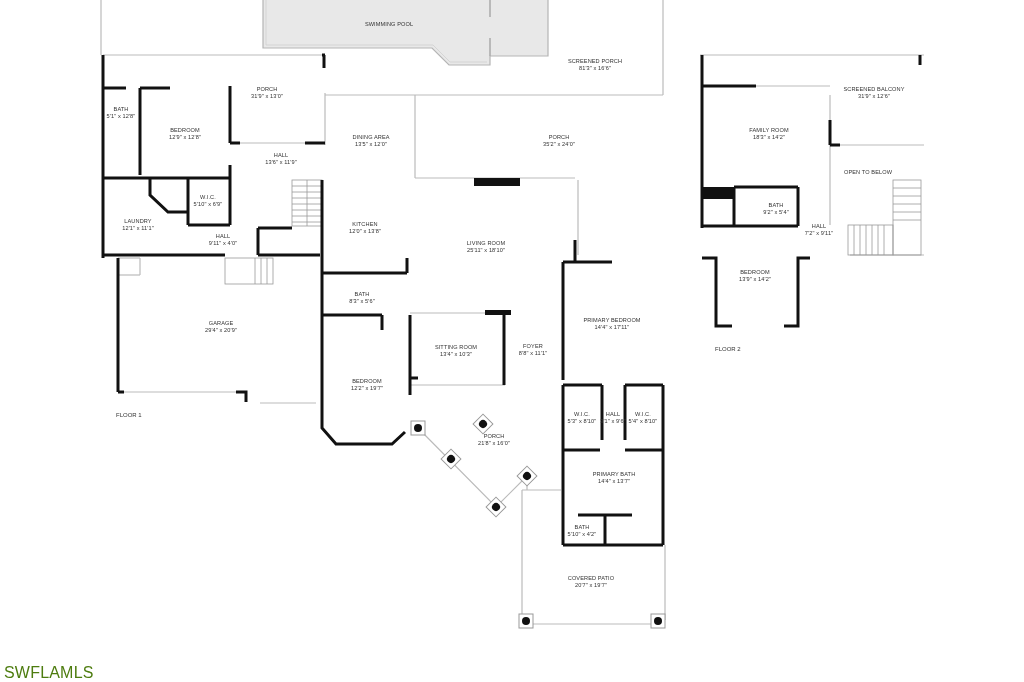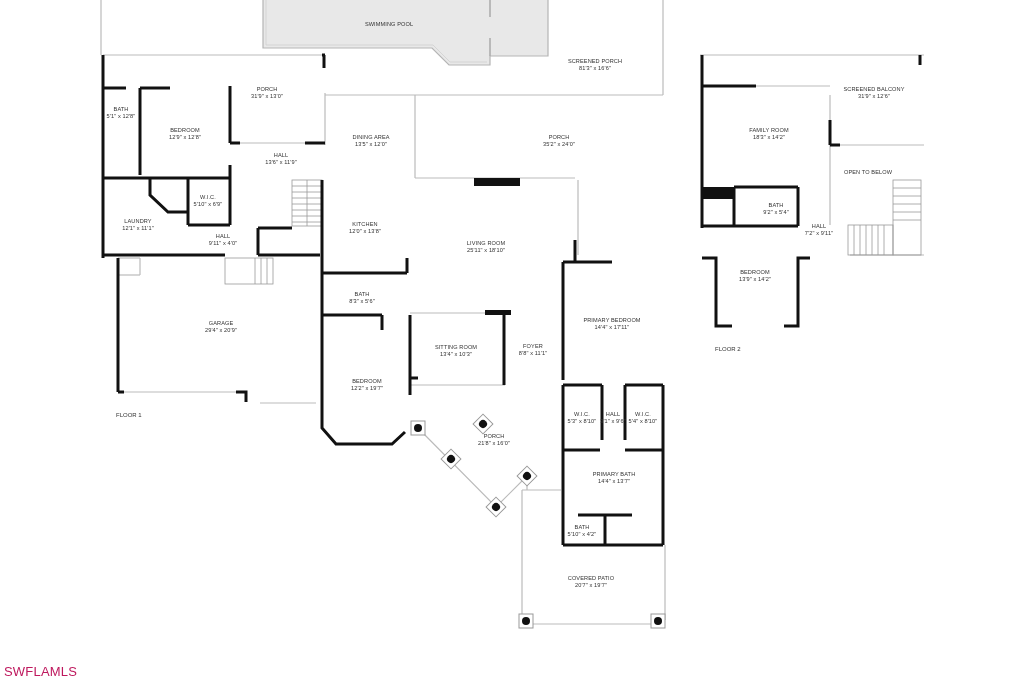--- a/index.html
+++ b/index.html
@@ -2,21 +2,21 @@
 <html><head>
 <meta charset="utf-8">
 <style>
   html,body{margin:0;padding:0;background:#ffffff;}
   body{width:1024px;height:682px;position:relative;overflow:hidden;font-family:"Liberation Sans",sans-serif;}
   svg.plan{position:absolute;left:0;top:0;}
   .lbl{position:absolute;transform:translate(-50%,-50%);text-align:center;color:#333;font-size:5.6px;line-height:7px;white-space:nowrap;letter-spacing:0.1px;}
   .lbl .nm{display:block;text-transform:uppercase;}
   .lbl .dm{display:block;}
   .floor{position:absolute;font-size:6px;color:#333;text-transform:uppercase;}
-  .wm{position:absolute;left:4px;top:664px;font-size:13px;color:#be185d;letter-spacing:0.2px;}
+  .wm{position:absolute;left:4px;top:664px;font-size:16px;color:#4d7c0f;letter-spacing:0.2px;}
 </style>
 </head>
 <body>
 
 <svg class="plan" width="1024" height="682" viewBox="0 0 1024 682">
 
   <g>
     <path d="M263 0 L263 48 L432 48 L449 65 L490 65 L490 56 L548 56 L548 0" fill="#e8e8e8" stroke="#b5b5b5" stroke-width="1.2"></path>
     <path d="M266 0 L266 45 L433 45 L450 62 L487 62" fill="none" stroke="#cfcfcf" stroke-width="0.8"></path>
     <line x1="490" y1="0" x2="490" y2="17" stroke="#aaa" stroke-width="1.5"></line>

